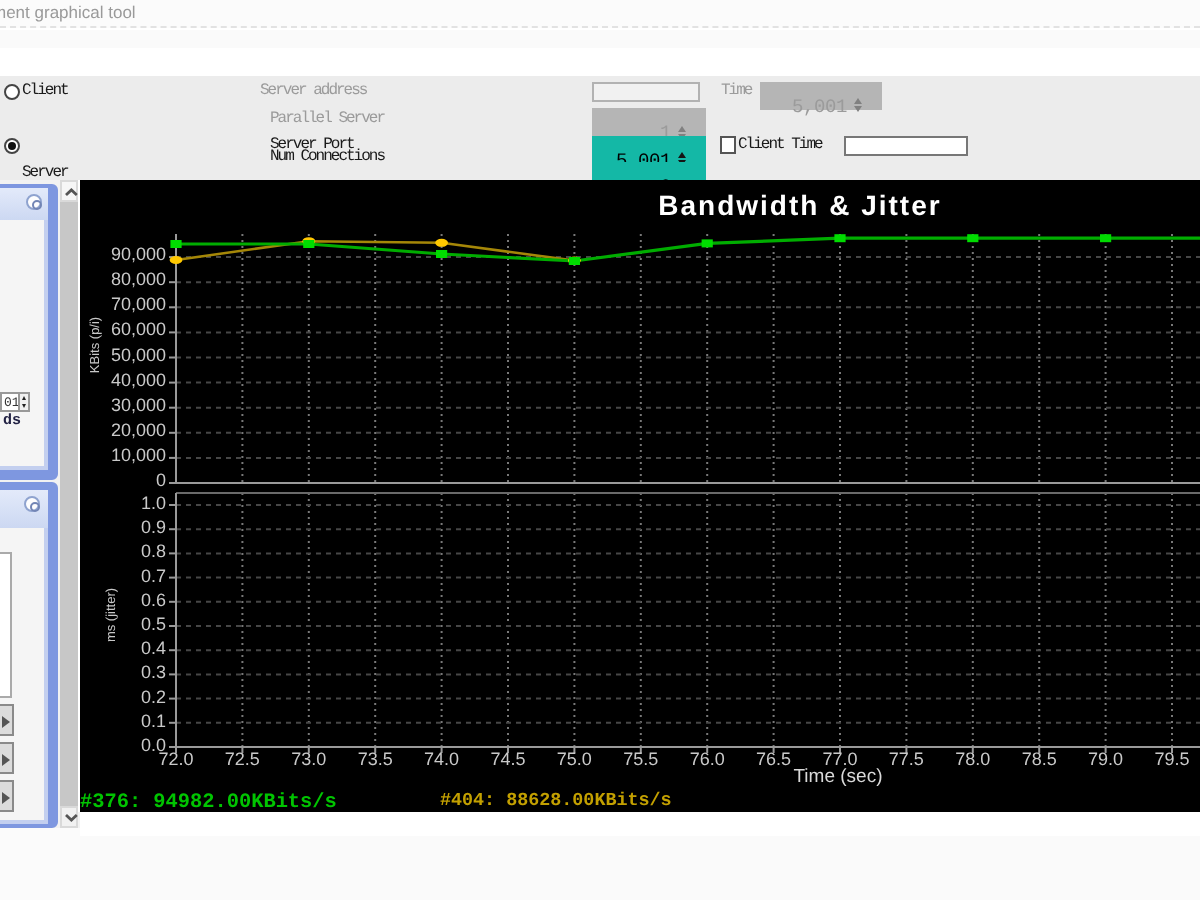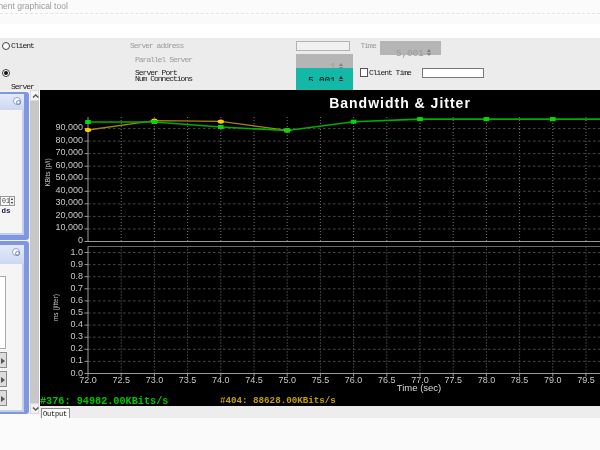--- a/index.html
+++ b/index.html
@@ -302,20 +302,15 @@
 <rect x="244.4" y="38.50" width="5.6" height="4" fill="#00dc00"></rect>
 <rect x="310.8" y="29.70" width="5.6" height="4" fill="#00dc00"></rect>
 <rect x="377.2" y="27.10" width="5.6" height="4" fill="#00dc00"></rect>
 <rect x="443.6" y="27.10" width="5.6" height="4" fill="#00dc00"></rect>
 <rect x="510.0" y="27.10" width="5.6" height="4" fill="#00dc00"></rect>
 <text x="0" y="313.5" fill="#00c400" font-size="10.2px" font-family="Liberation Mono, monospace" font-weight="bold">#376:  94982.00KBits/s</text>
 <text x="180" y="312.5" fill="#c3a000" font-size="9.2px" font-family="Liberation Mono, monospace" font-weight="bold">#404:  88628.00KBits/s</text>
 
   </svg>
 
-  <div id="tabbar">
-    <div id="tab">
-        <span style="left:1.5px;top:1px;letter-spacing:-0.2px;" class="mono">Output</span>
-      </div>
-  </div>
   <div id="bottom"></div>
   <div id="bottoml"></div>
 </div>
 
 </body></html>

